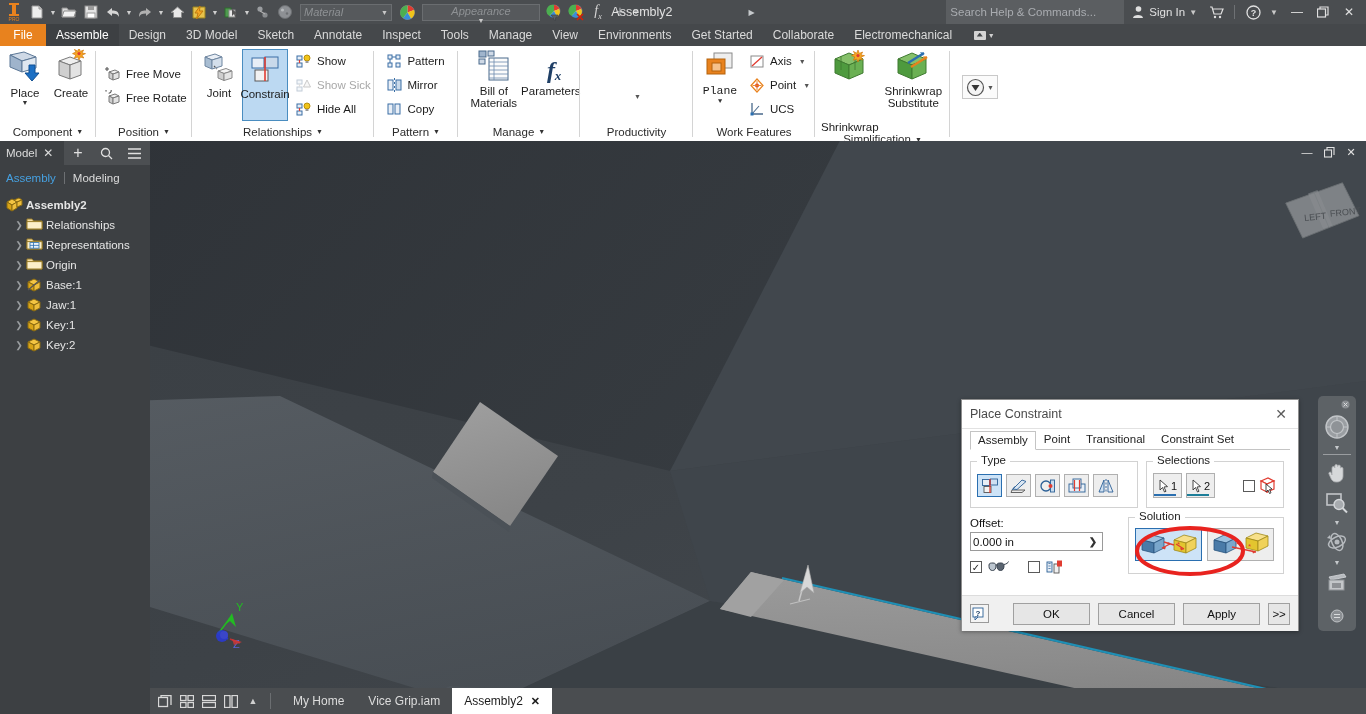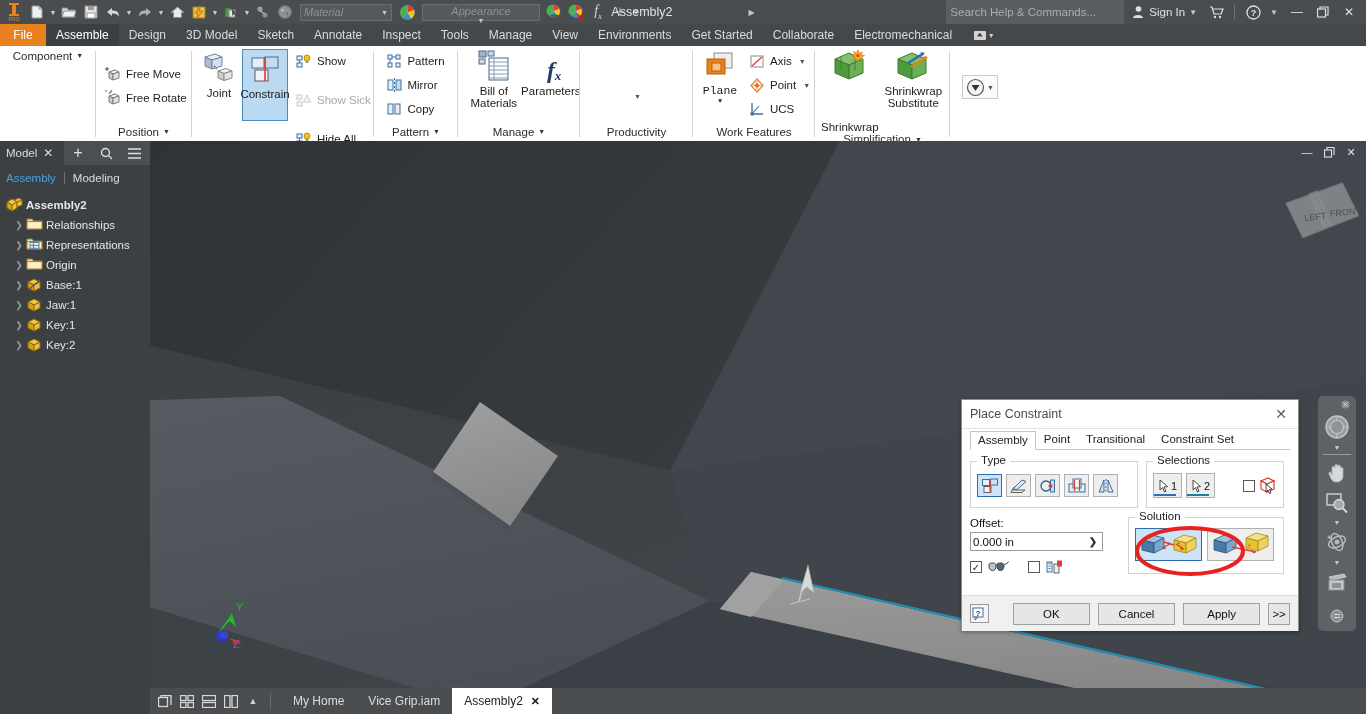--- a/index.html
+++ b/index.html
@@ -412,20 +412,44 @@
     <div class="tab">Electromechanical</div>
     <div class="tab-mini">
       <div class="box"></div>
       <span style="color:#cfcfcf;font-size:7px;">▼</span>
     </div>
   </div>
 
   <div class="ribbon">
 
     <div class="rgroup" style="width:96px;">
+      <div class="rgroup-body" style="justify-content:center;">
+        <div class="rbig">
+          <svg width="38" height="36" viewBox="0 0 38 36">
+            <path d="M4 6 L18 3 L30 8 L16 12 Z" fill="#cfd9e6" stroke="#5b7796"></path>
+            <path d="M4 6 L4 18 L16 23 L16 12 Z" fill="#9fb4cc" stroke="#5b7796"></path>
+            <path d="M16 12 L30 8 L30 19 L16 23 Z" fill="#dfe7f0" stroke="#5b7796"></path>
+            <path d="M23 16 L29 16 L29 24 L33 24 L26 32 L19 24 L23 24 Z" fill="#1b6fc4" stroke="#0f4f93"></path>
+          </svg>
+          <span class="cap">Place</span>
+          <span class="dd-caret">▼</span>
+        </div>
+        <div class="rbig">
+          <svg width="36" height="36" viewBox="0 0 36 36">
+            <path d="M6 12 L17 8 L28 12 L17 16 Z" fill="#efefef" stroke="#7a7a7a"></path>
+            <path d="M6 12 L6 26 L17 30 L17 16 Z" fill="#cfcfcf" stroke="#7a7a7a"></path>
+            <path d="M17 16 L28 12 L28 26 L17 30 Z" fill="#e3e3e3" stroke="#7a7a7a"></path>
+            <g transform="translate(26,4)">
+              <path d="M0 -5 L1.3 -1.6 L4.6 -3 L3 0 L6.5 0.6 L3 2.2 L4.8 5 L1.4 4 L0 7 L-1.4 4 L-4.6 5.2 L-3.2 2 L-6.5 0.6 L-3 -1 L-4.6 -3.6 L-1.3 -1.8 Z" fill="#f5a623" stroke="#d2780d" stroke-width=".7"></path>
+              <circle cx="0" cy="0.6" r="1.6" fill="#e03c31"></circle>
+            </g>
+          </svg>
+          <span class="cap">Create</span>
+        </div>
+      </div>
       <div class="rgroup-foot">
         <span>Component</span>
         <span class="dd-caret">▼</span>
       </div>
     </div>
 
     <div class="rgroup" style="width:96px;">
       <div class="rgroup-body" style="align-items:center;">
         <div class="rcol">
           <div class="rsmall">
@@ -470,21 +494,21 @@
         </div>
         <div class="rbig constrain-sel" style="padding-top:4px;height:72px;">
           <svg width="34" height="32" viewBox="0 0 34 32">
             <rect x="4" y="4" width="12" height="10" fill="#e8eef6" stroke="#3a6ea5"></rect>
             <rect x="17" y="3" width="13" height="11" fill="#c9d9ea" stroke="#3a6ea5"></rect>
             <rect x="7" y="16" width="13" height="11" fill="#f2f2f2" stroke="#5a5a5a"></rect>
             <path d="M17 3 L17 27" stroke="#e03c31" stroke-width="1.6"></path>
           </svg>
           <span class="cap">Constrain</span>
         </div>
-        <div class="rcol" style="margin-left:4px;gap:15px;">
+        <div class="rcol" style="margin-left:4px;">
           <div class="rsmall">
             <svg width="16" height="15" viewBox="0 0 16 15">
               <rect x="1" y="2" width="5" height="4" fill="#e8eef6" stroke="#3a6ea5"></rect>
               <rect x="1" y="9" width="5" height="4" fill="#e8eef6" stroke="#3a6ea5"></rect>
               <path d="M3.5 6 L3.5 9" stroke="#e03c31" stroke-width="1.2"></path>
               <circle cx="11" cy="4" r="3" fill="#f0c419" stroke="#b98f0c"></circle>
               <rect x="9.5" y="7" width="3" height="2" fill="#999"></rect>
             </svg>
             <span>Show</span>
           </div>

